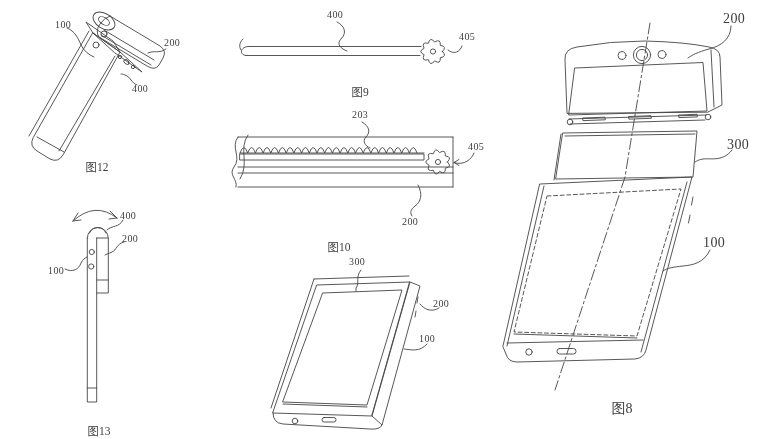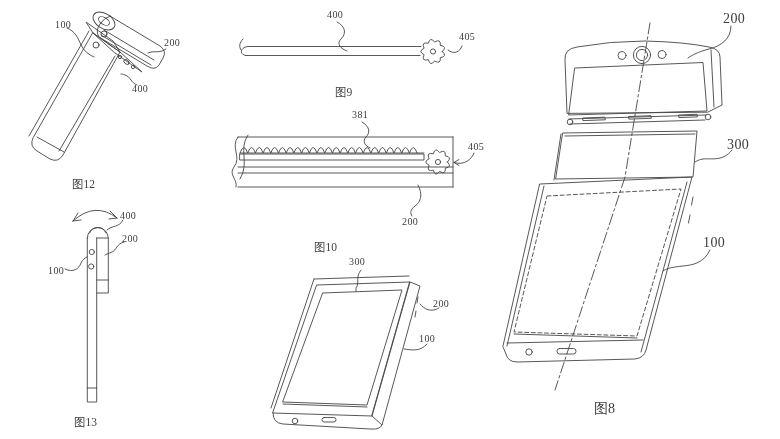--- a/index.html
+++ b/index.html
@@ -1,21 +1,21 @@
 <!DOCTYPE html>
 <html><head>
 <meta charset="utf-8">
 <style>
   html,body{margin:0;padding:0;background:#fff;}
   .sheet{position:relative;width:780px;height:439px;background:var(--bg,#fff);overflow:hidden;
          font-family:"Liberation Serif", serif;}
   .fig{position:absolute;}
   .ref-label{position:absolute;font-size:10px;color:var(--label,#3d3d3d);letter-spacing:.4px;white-space:nowrap;}
   .ref-label.lg{font-size:14px;}
-  .fig-caption{position:absolute;font-size:11.5px;color:var(--label,#333);width:50px;white-space:nowrap;}
+  .fig-caption{position:absolute;font-size:11.5px;color:var(--label,#333);width:50px;text-align:center;white-space:nowrap;}
   .fig-caption.lg{font-size:14px;width:56px;}
   .sheet svg path,.sheet svg circle,.sheet svg ellipse,.sheet svg line,.sheet svg rect,.sheet svg polyline
     {fill:none;stroke:var(--line,#454545);stroke-width:0.9;stroke-linecap:round;stroke-linejoin:round;}
   .fw{fill:#fff;}
   .dk{fill:var(--dark,#262626);stroke:none;}
   .thk{stroke:var(--dark,#262626);stroke-width:2.3;}
   .md{stroke-width:1.5;}
   .gry{fill:var(--gray,#dcdcdc);stroke:none;}
   .dsh{stroke-dasharray:4 2.6;}
   .ddot{stroke-dasharray:11 3 2.5 3;stroke-width:0.8;}
@@ -50,21 +50,21 @@
       <ellipse class="fw" cx="79" cy="16" rx="12" ry="7.5" transform="rotate(32 79 16)"></ellipse>
       <ellipse class="dk" cx="79" cy="16" rx="6" ry="3.5" transform="rotate(32 79 16)"></ellipse>
 
       <path d="M42,23 C50,26 53,33 56,40 C59,46 64,50 69,52"></path>
       <path d="M141,44 C134,49 129,45 123,48"></path>
       <path d="M112,80 C106,78 106,72 100,70 C98,69 97,69 96,69"></path>
     </svg>
     <span class="ref-label" style="left:55px;top:19px">100</span>
     <span class="ref-label" style="left:164px;top:37px">200</span>
     <span class="ref-label" style="left:132px;top:83px">400</span>
-    <span class="fig-caption" style="left:72px;top:177px">图12</span>
+    <span class="fig-caption" style="left:72px;top:160px">图12</span>
   </section>
 
   <section>
     <svg class="fig" style="left:235px;top:5px" width="250" height="75" viewBox="0 0 250 75">
       <path d="M13,41.5 L186,41.5"></path>
       <path d="M11,50.5 L185,50.5"></path>
       <path d="M13,41.5 C5,42 4,50 11,50.5"></path>
       <path d="M8,34 C4,38 4,42 6,45"></path>
       <path class="fw" d="M207.5 46.5 Q212.6 51.8 205.3 52.6 Q205.8 59.9 199.6 55.9 Q195.3 61.8 193.3 54.7 Q186.1 56.5 189.1 49.7 Q182.5 46.5 189.1 43.3 Q186.1 36.5 193.3 38.3 Q195.3 31.2 199.6 37.1 Q205.8 33.1 205.3 40.4 Q212.6 41.2 207.5 46.5 Z"></path>
       <circle cx="198" cy="46.5" r="2.6"></circle>
@@ -88,21 +88,21 @@
       <path d="M225,32 L225,82"></path>
       <path d="M10,32 C2,42 14,52 6,62 C0,70 10,74 8,82"></path>
       <path d="M20,30 C10,44 22,58 12,74"></path>
       <path class="fw" d="M219.5 57.0 Q224.6 62.3 217.3 63.1 Q217.8 70.4 211.6 66.4 Q207.3 72.3 205.3 65.2 Q198.1 67.0 201.1 60.2 Q194.5 57.0 201.1 53.8 Q198.1 47.0 205.3 48.8 Q207.3 41.7 211.6 47.6 Q217.8 43.6 217.3 50.9 Q224.6 51.7 219.5 57.0 Z"></path>
       <circle cx="210" cy="57" r="2.6"></circle>
       <path d="M134,17 C141,21 143,27 138,32 C134,36 137,41 142,43"></path>
       <path d="M246,48 C244,54 236,61 226,57.5"></path>
       <path d="M226,57.5 L231,54.5 M226,57.5 L231,60.5"></path>
       <path d="M190,80 C195,89 193,97 187,101 C182,105 182,108 184,111"></path>
     </svg>
-    <span class="ref-label" style="left:352px;top:109px">381</span>
+    <span class="ref-label" style="left:352px;top:109px">203</span>
     <span class="ref-label" style="left:468px;top:141px">405</span>
     <span class="ref-label" style="left:402px;top:216px">200</span>
     <span class="fig-caption" style="left:314px;top:240px">图10</span>
   </section>
 
   <section>
     <svg class="fig" style="left:45px;top:198px" width="120" height="215" viewBox="0 0 120 215">
 
       <path d="M28,23 Q50,3 72,20"></path>
       <path d="M28,23 L33,15 M28,23 L36,22 M72,20 L65,13 M72,20 L64,21"></path>
@@ -118,21 +118,21 @@
       <circle cx="46.8" cy="54" r="2.6"></circle>
       <circle cx="46.2" cy="68.5" r="2.6"></circle>
 
       <path d="M78,22 C74,30 67,27 62,32"></path>
       <path d="M79,44 C71,46 72,52 67,54 C63,56 61,56 60,57"></path>
       <path d="M20,71 C28,75 34,71 36,65 C38,61 40,60 42,59"></path>
     </svg>
     <span class="ref-label" style="left:120px;top:210px">400</span>
     <span class="ref-label" style="left:122px;top:233px">200</span>
     <span class="ref-label" style="left:48px;top:265px">100</span>
-    <span class="fig-caption" style="left:74px;top:415px">图13</span>
+    <span class="fig-caption" style="left:74px;top:424px">图13</span>
   </section>
 
   <section>
     <svg class="fig" style="left:268px;top:255px" width="210" height="184" viewBox="0 0 210 184">
       <path d="M46,24 L141,21"></path>
       <path d="M46,24 L3,153"></path>
       <path class="fw" d="M49,30 L142,27 L104,161 L5,158 Z"></path>
       <path class="fw" d="M142,27 L152,31 L114,170 L104,161 Z"></path>
       <path class="btn" d="M150,42 L149,48"></path>
       <path class="btn" d="M148,56 L147,62"></path>

